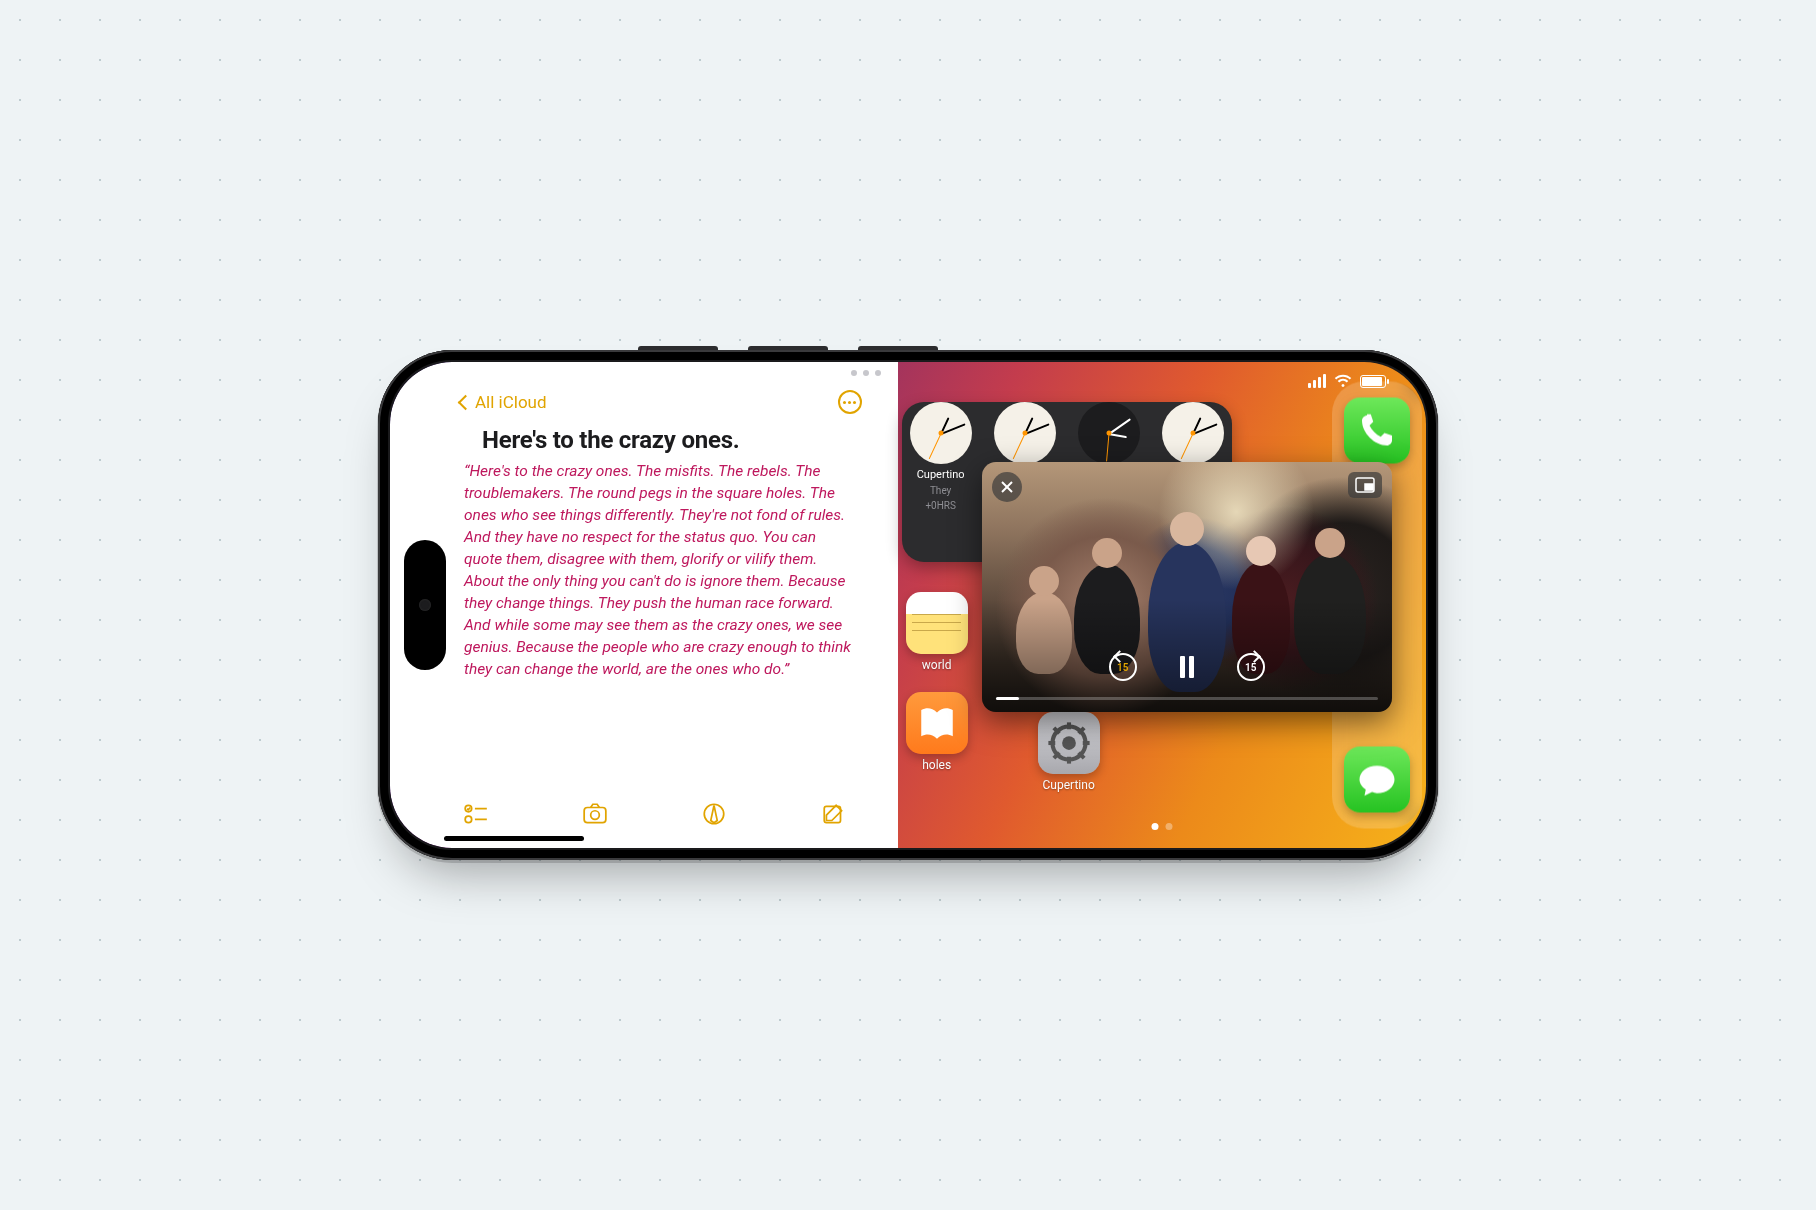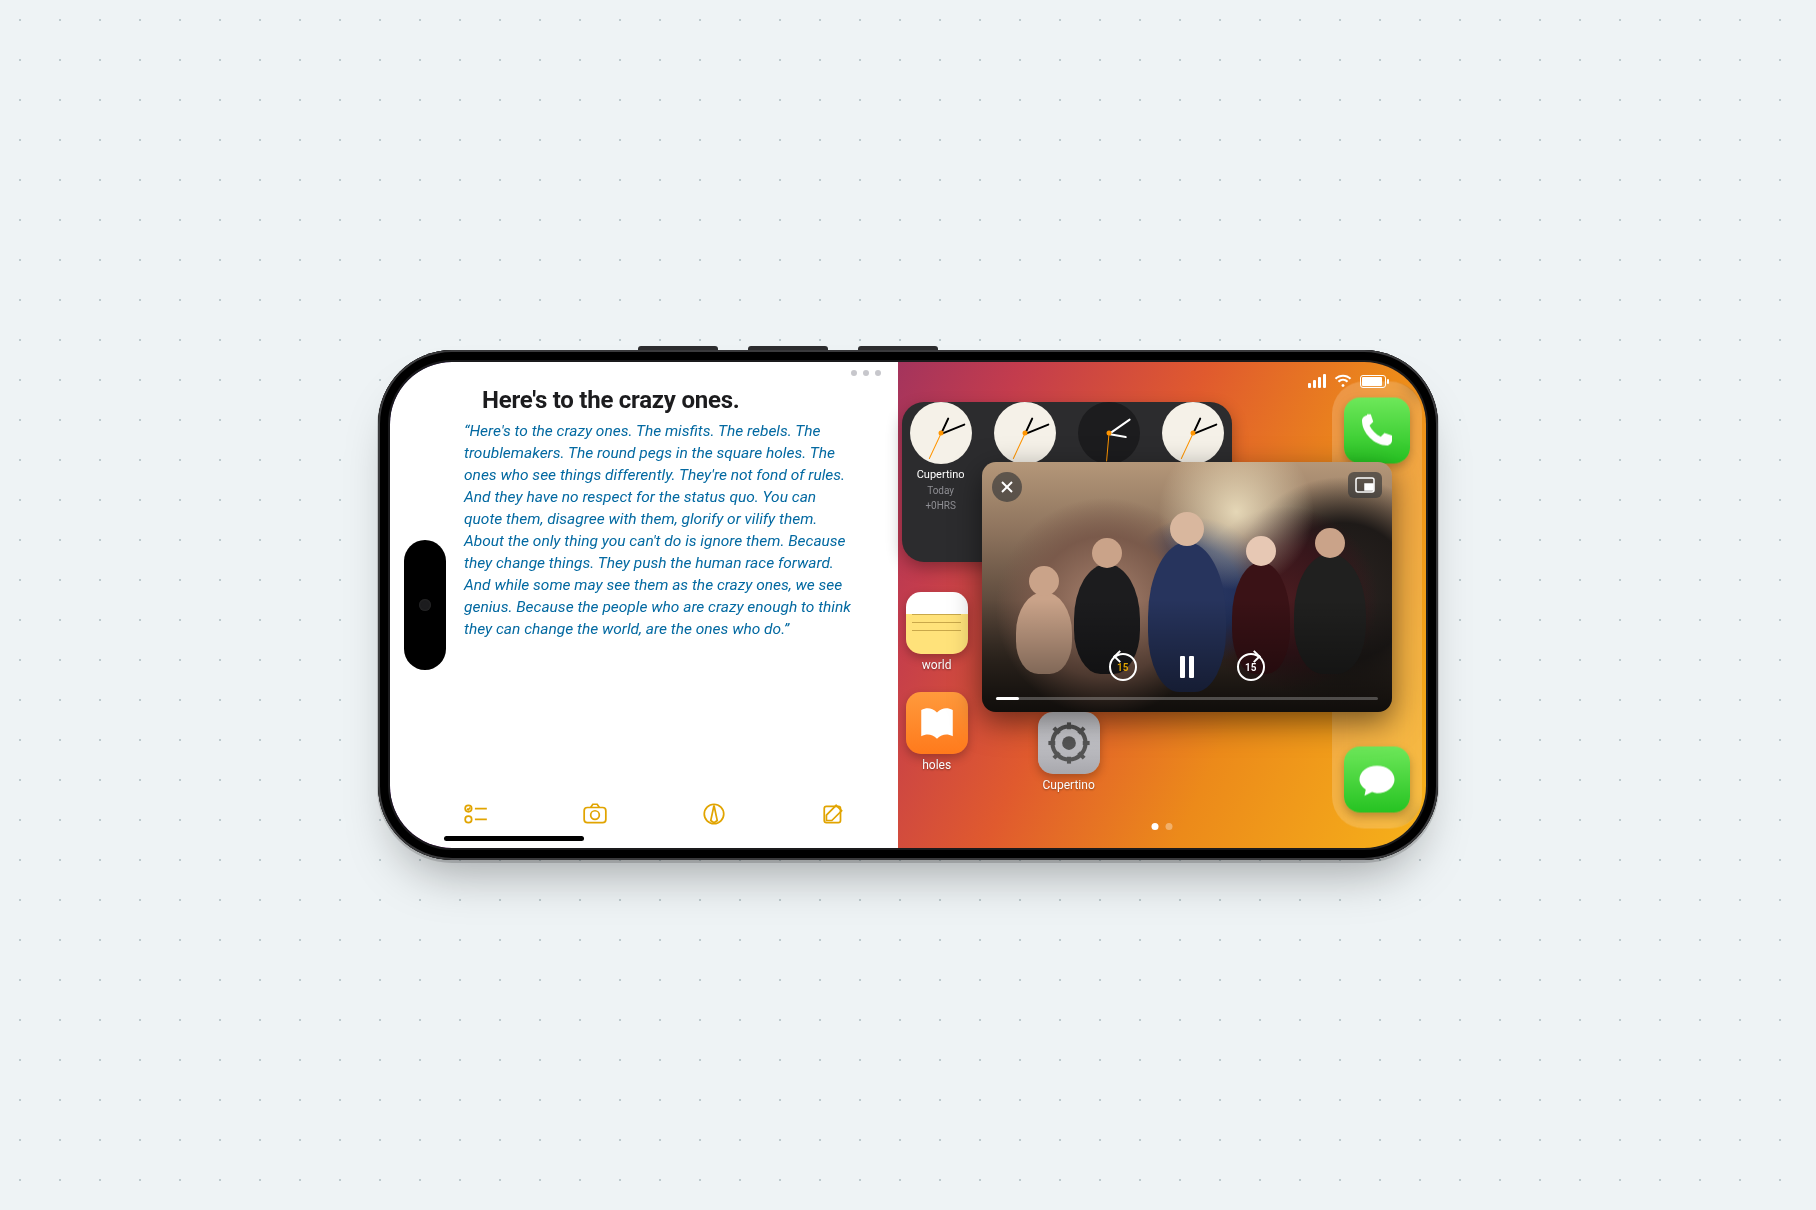--- a/index.html
+++ b/index.html
@@ -92,21 +92,21 @@
   .back{display:flex;align-items:center;gap:4px;color:#e1a400;font-size:17px;}
   .chev-left{width:11px;height:11px;border-left:2.5px solid #e1a400;border-bottom:2.5px solid #e1a400;transform:rotate(45deg);}
   .more{
     width:24px;height:24px;border:2px solid #e1a400;border-radius:50%;
     display:flex;align-items:center;justify-content:center;gap:2px;
   }
   .more span{width:3px;height:3px;background:#e1a400;border-radius:50%;}
 
   .note-body{flex:1;overflow:hidden;padding-left:4px;padding-right:4px;}
   .note-title{font-size:24px;font-weight:700;color:#1c1c1e;margin-bottom:6px;letter-spacing:-.01em;margin-left:18px;}
-  .note-text{font-size:15.5px;line-height:1.42;color:#0369a1;font-style:italic;}
+  .note-text{font-size:15.5px;line-height:1.42;color:#be185d;font-style:italic;}
 
   .notes-toolbar{
     display:flex;justify-content:space-between;align-items:center;
     padding:10px 12px 0 0;
   }
   .tb-btn{width:32px;height:32px;display:flex;align-items:center;justify-content:center;color:#e1a400;}
   .tb-btn svg{width:26px;height:26px;stroke:#e1a400;fill:none;stroke-width:1.6;}
 
   .home-indicator{
     position:absolute;bottom:7px;left:50%;transform:translateX(-50%);
@@ -274,20 +274,31 @@
 
     <div class="island"></div>
 
     <div class="split-dots">
       <span></span>
         <span></span>
         <span></span>
     </div>
 
     <div class="notes">
+      <div class="notes-header">
+        <div class="back">
+          <span class="chev-left"></span>
+          <span>All iCloud</span>
+        </div>
+        <div class="more">
+          <span></span>
+            <span></span>
+            <span></span>
+        </div>
+      </div>
       <div class="note-body">
         <div class="note-title">Here's to the crazy ones.</div>
         <div class="note-text">“Here's to the crazy ones. The misfits. The rebels. The troublemakers. The round pegs in the square holes. The ones who see things differently. They're not fond of rules. And they have no respect for the status quo. You can quote them, disagree with them, glorify or vilify them. About the only thing you can't do is ignore them. Because they change things. They push the human race forward. And while some may see them as the crazy ones, we see genius. Because the people who are crazy enough to think they can change the world, are the ones who do.”</div>
       </div>
       <div class="notes-toolbar">
         <div class="tb-btn">
           <svg viewBox="0 0 24 24">
               <circle cx="5" cy="7" r="3"></circle>
               <path d="M3.8 7 l1 1 l2 -2"></path>
               <line x1="11" y1="7" x2="22" y2="7"></line>
@@ -336,21 +347,21 @@
       </div>
 
       <div class="clocks">
         <div class="clock-col">
           <div class="clock-face">
             <div class="hand h" style="transform:rotate(-65deg)"></div>
             <div class="hand m" style="transform:rotate(-22deg)"></div>
             <div class="hand s" style="transform:rotate(115deg)"></div>
           </div>
           <div class="city">Cupertino</div>
-          <div class="sub">Today</div>
+          <div class="sub">They</div>
           <div class="sub">+0HRS</div>
         </div>
         <div class="clock-col">
           <div class="clock-face">
             <div class="hand h" style="transform:rotate(-65deg)"></div>
             <div class="hand m" style="transform:rotate(-22deg)"></div>
             <div class="hand s" style="transform:rotate(115deg)"></div>
           </div>
         </div>
         <div class="clock-col">

